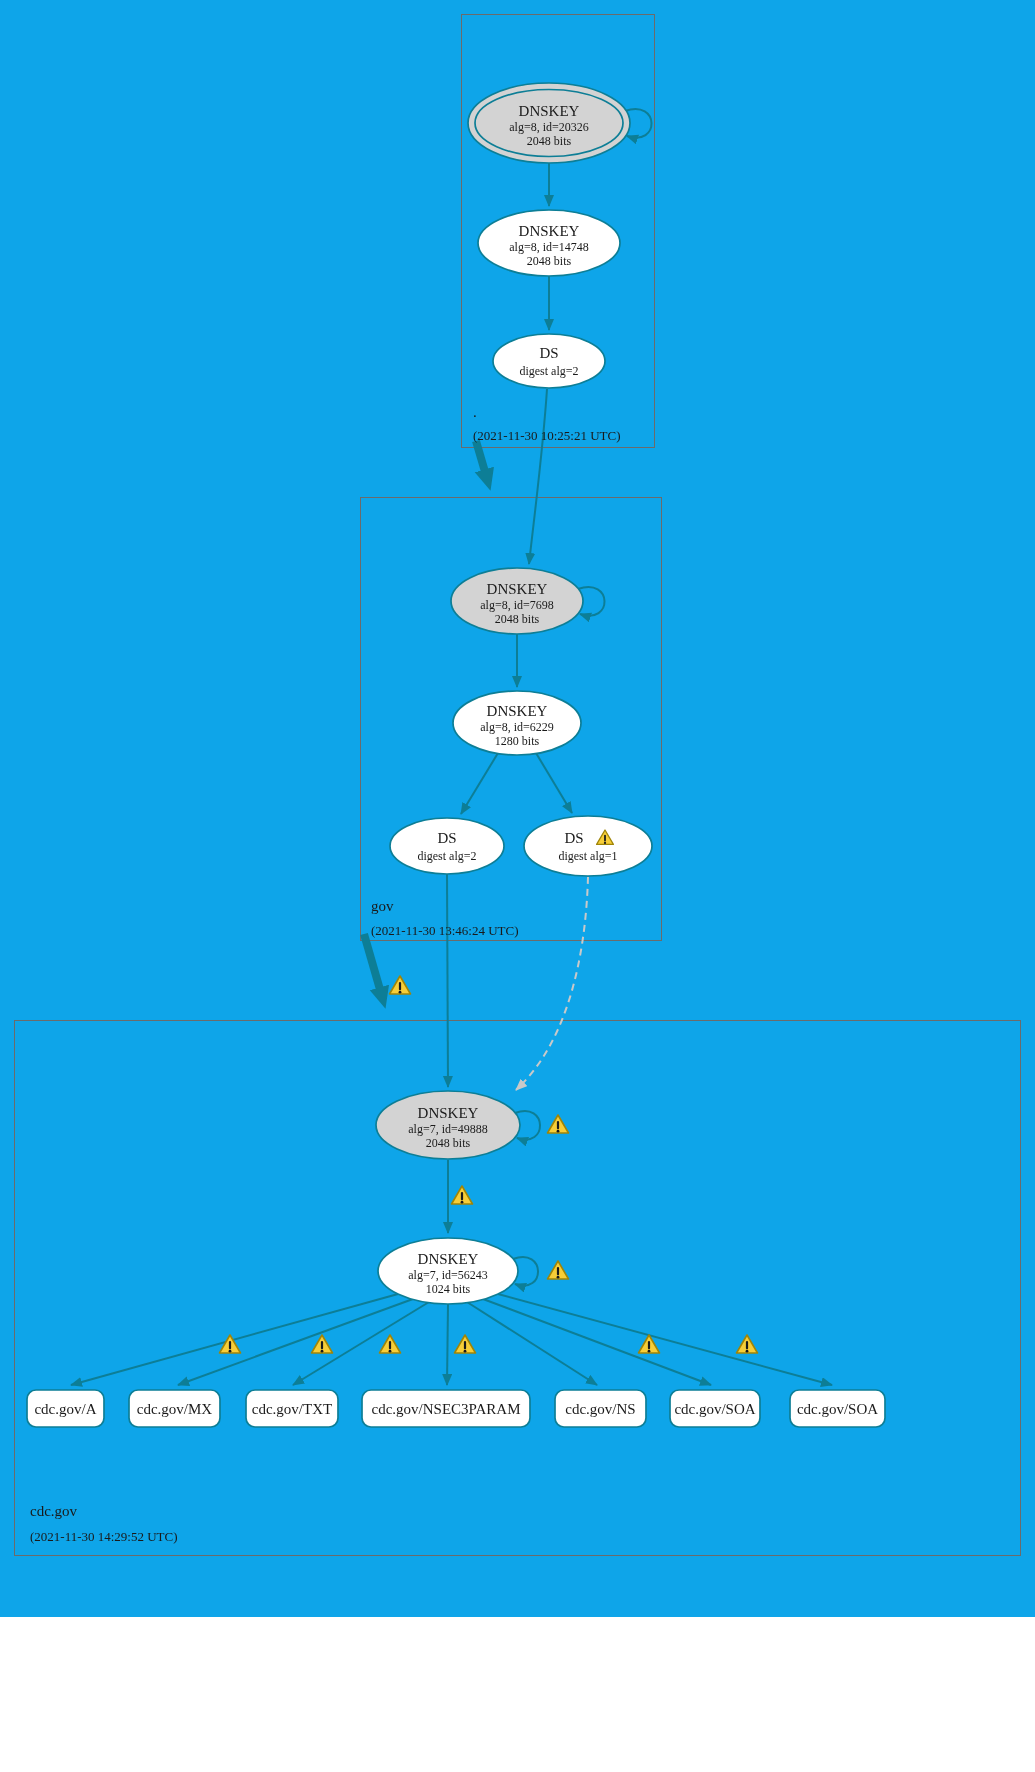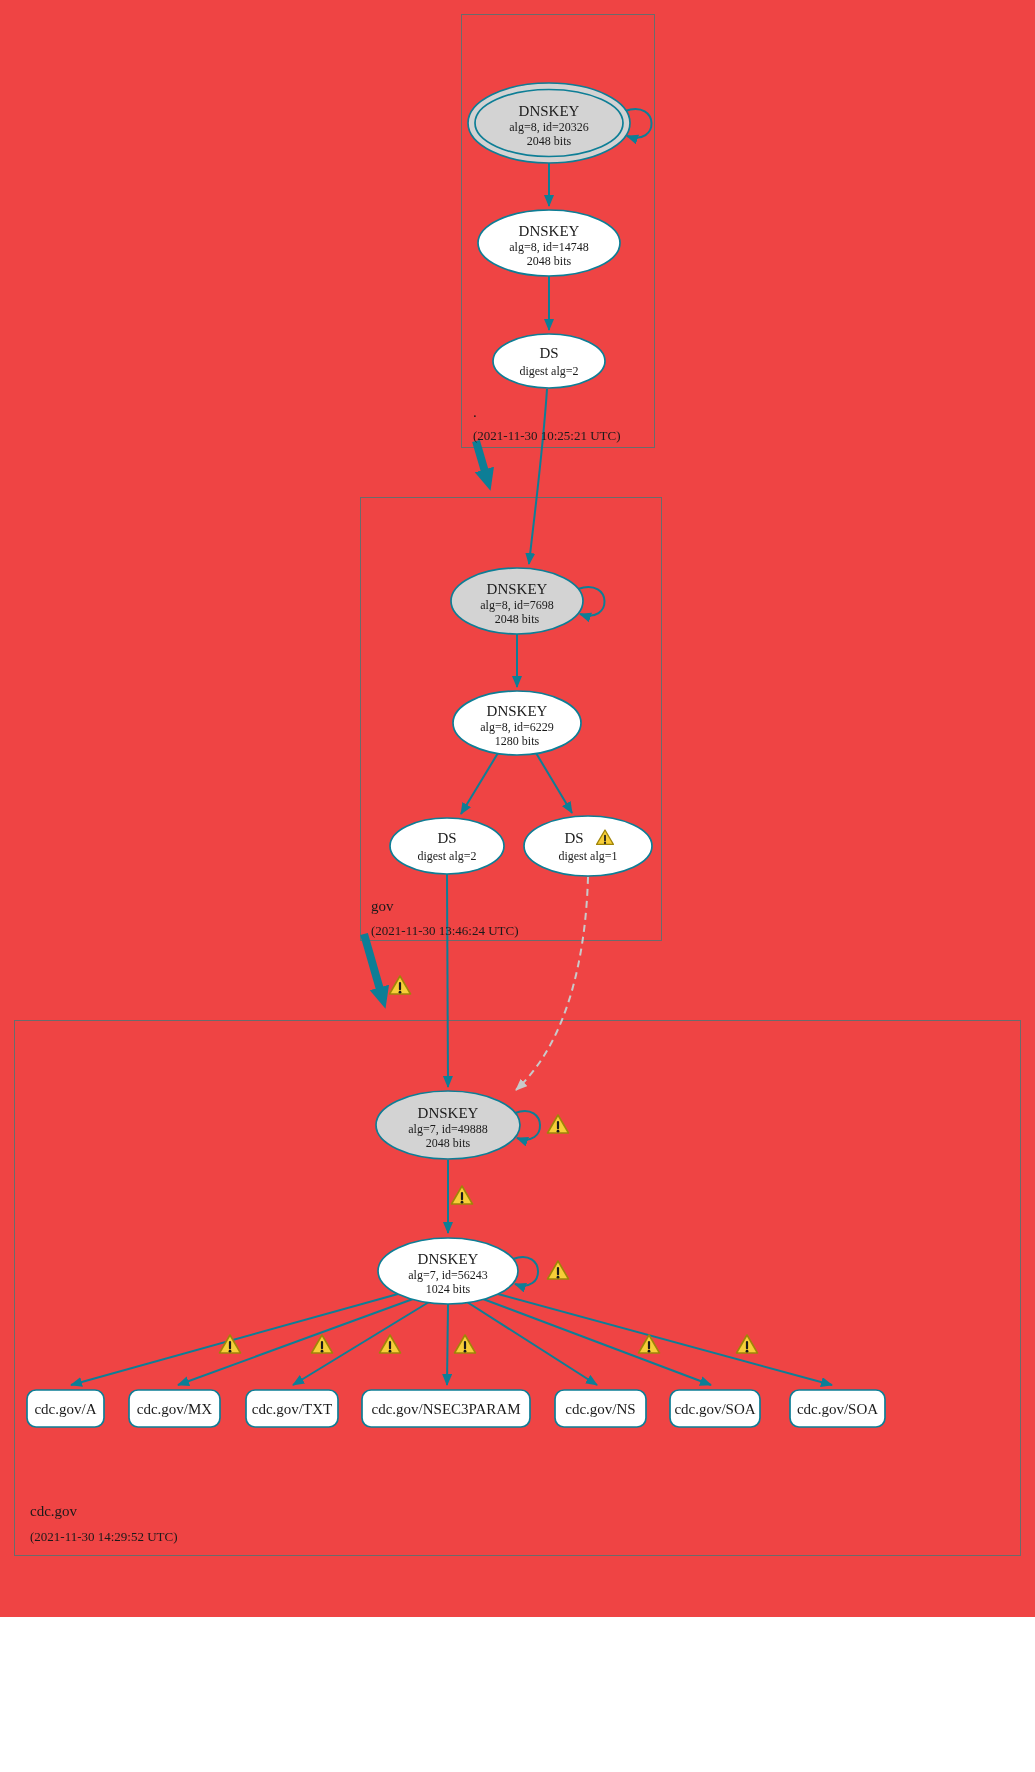--- a/index.html
+++ b/index.html
@@ -1,16 +1,16 @@
 <!DOCTYPE html>
 <html><head>
 <meta charset="utf-8">
 <style>
   html,body{margin:0;padding:0;background:#fff}
-  .page{width:1035px;height:1617px;position:relative;background:#ef4444}
+  .page{width:1035px;height:1617px;position:relative;background:#0ea5e9}
   svg{display:block}
   text{font-family:"Liberation Serif", serif;fill:#1a1a1a}
   .edge{fill:none;stroke-width:2}
   .edge-thick{fill:none;stroke-width:8}
   .edge-dashed{fill:none;stroke-width:2;stroke-dasharray:7 5}
   .node{stroke-width:1.7}
   .zone-box{fill:none;stroke-width:1}
   .t-type{font-size:15px;text-anchor:middle}
   .t-meta{font-size:12px;text-anchor:middle}
   .t-rr{font-size:15px;text-anchor:middle}

